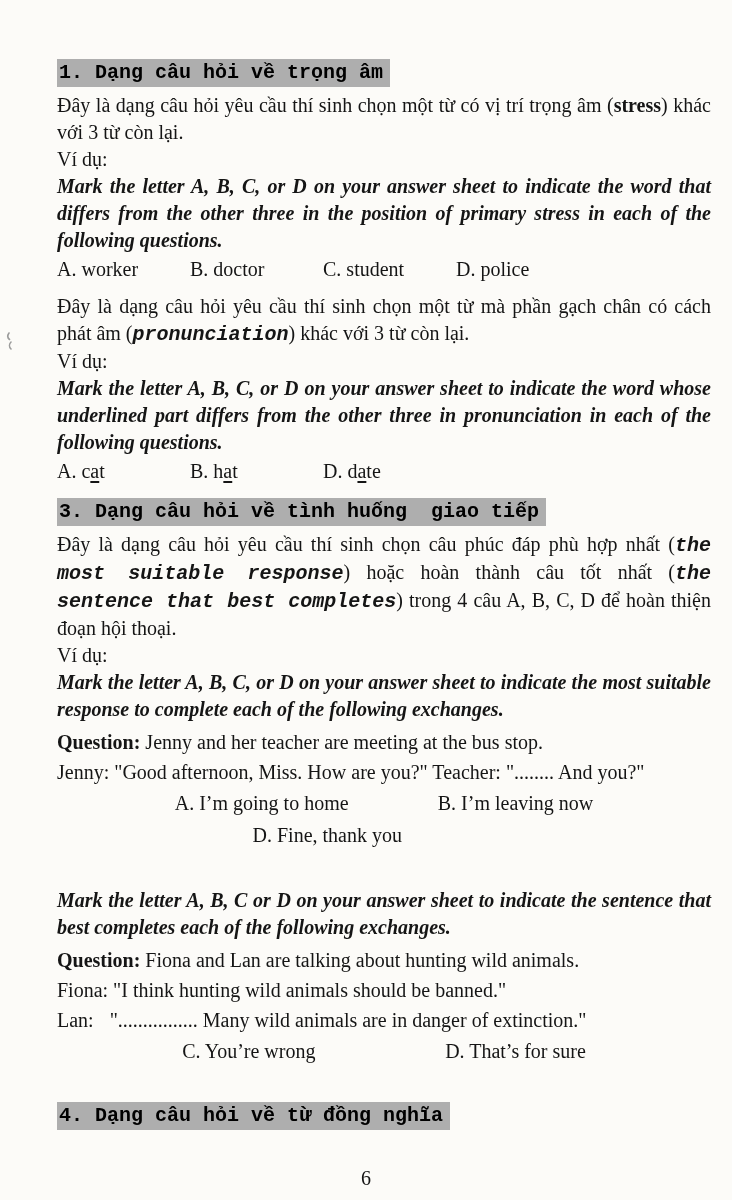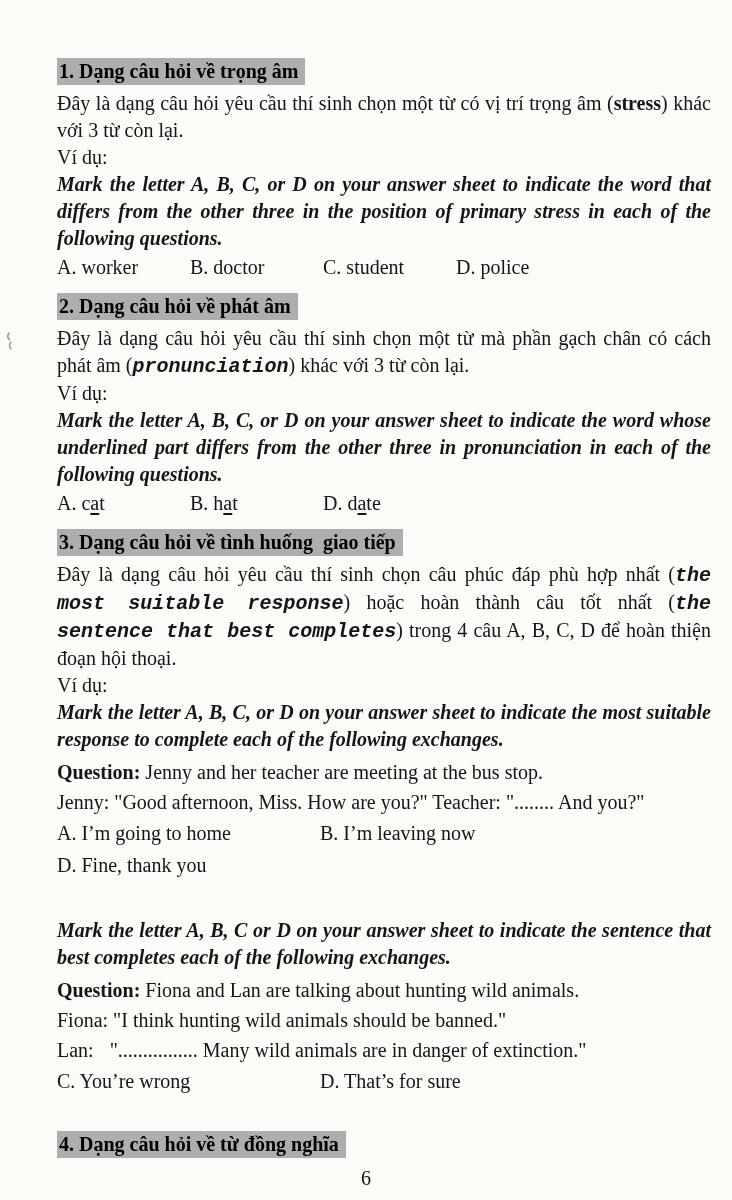--- a/index.html
+++ b/index.html
@@ -10,21 +10,21 @@
     font-family:"Liberation Serif", serif;
     font-size:20px;
     position:relative;
     overflow:hidden;
   }
   .content { position:absolute; top:56px; left:57px; width:654px; }
 
   .heading { line-height:30px; margin-bottom:4px; }
   .hl {
     background:#aeaeae;
-    font-family:Liberation Serif, serif;
+    font-family:Liberation Mono, monospace;
     font-weight:bold;
     font-size:20px;
     color:#000;
     padding:2px 7px 3px 2px;
     white-space:pre-wrap;
   }
 
   p { line-height:27px; }
   .just { text-align:justify; }
   .instr { font-weight:bold; font-style:italic; }
@@ -32,21 +32,21 @@
   .bi { font-weight:bold; font-style:italic;font-family:Liberation Mono, monospace; }
   .u { text-decoration:underline; text-underline-offset:3px; }
 
   .sec { margin-bottom:10px; }
   .sec3 { margin-bottom:32px; }
 
   .opts4 { display:flex; line-height:28px; margin-top:1px; }
   .opts4 .opt { width:133px; }
   .opts4 .opt:last-child { width:auto; }
 
-  .opts2 { display:flex; line-height:32px; }
+  .opts2 { display:flex; line-height:32px;justify-content:center; }
   .opts2 .opt:first-child { width:263px; }
 
   .qline { line-height:30px; margin-top:4px; }
   .dline { line-height:30px; }
   .gap-top { margin-top:36px; }
   .lan-text { margin-left:16px; }
 
   .artifact { position:absolute; left:5px; top:332px; }
 
   .page-number {
@@ -71,21 +71,20 @@
     <p class="instr just">Mark the letter A, B, C, or D on your answer sheet to indicate the word that differs from the other three in the position of primary stress in each of the following questions.</p>
     <div class="opts4">
       <span class="opt"><span>A.</span> <span>worker</span></span>
       <span class="opt"><span>B.</span> <span>doctor</span></span>
       <span class="opt"><span>C.</span> <span>student</span></span>
       <span class="opt"><span>D.</span> <span>police</span></span>
     </div>
   </section>
 
   <section class="sec">
-    <p class="heading"><span class="hl">2. Dạng câu hỏi về phát âm</span></p>
     <p class="just"><span>Đây là dạng câu hỏi yêu cầu thí sinh chọn một từ mà phần gạch chân có cách phát âm (</span><span class="bi">pronunciation</span><span>) khác với 3 từ còn lại.</span></p>
     <p>Ví dụ:</p>
     <p class="instr just">Mark the letter A, B, C, or D on your answer sheet to indicate the word whose underlined part differs from the other three in pronunciation in each of the following questions.</p>
     <div class="opts4">
       <span class="opt"><span>A.</span> <span><span>c</span><span class="u">a</span><span>t</span></span></span>
       <span class="opt"><span>B.</span> <span><span>h</span><span class="u">a</span><span>t</span></span></span>
       <span class="opt"><span>D.</span> <span><span>d</span><span class="u">a</span><span>te</span></span></span>
     </div>
   </section>
 

